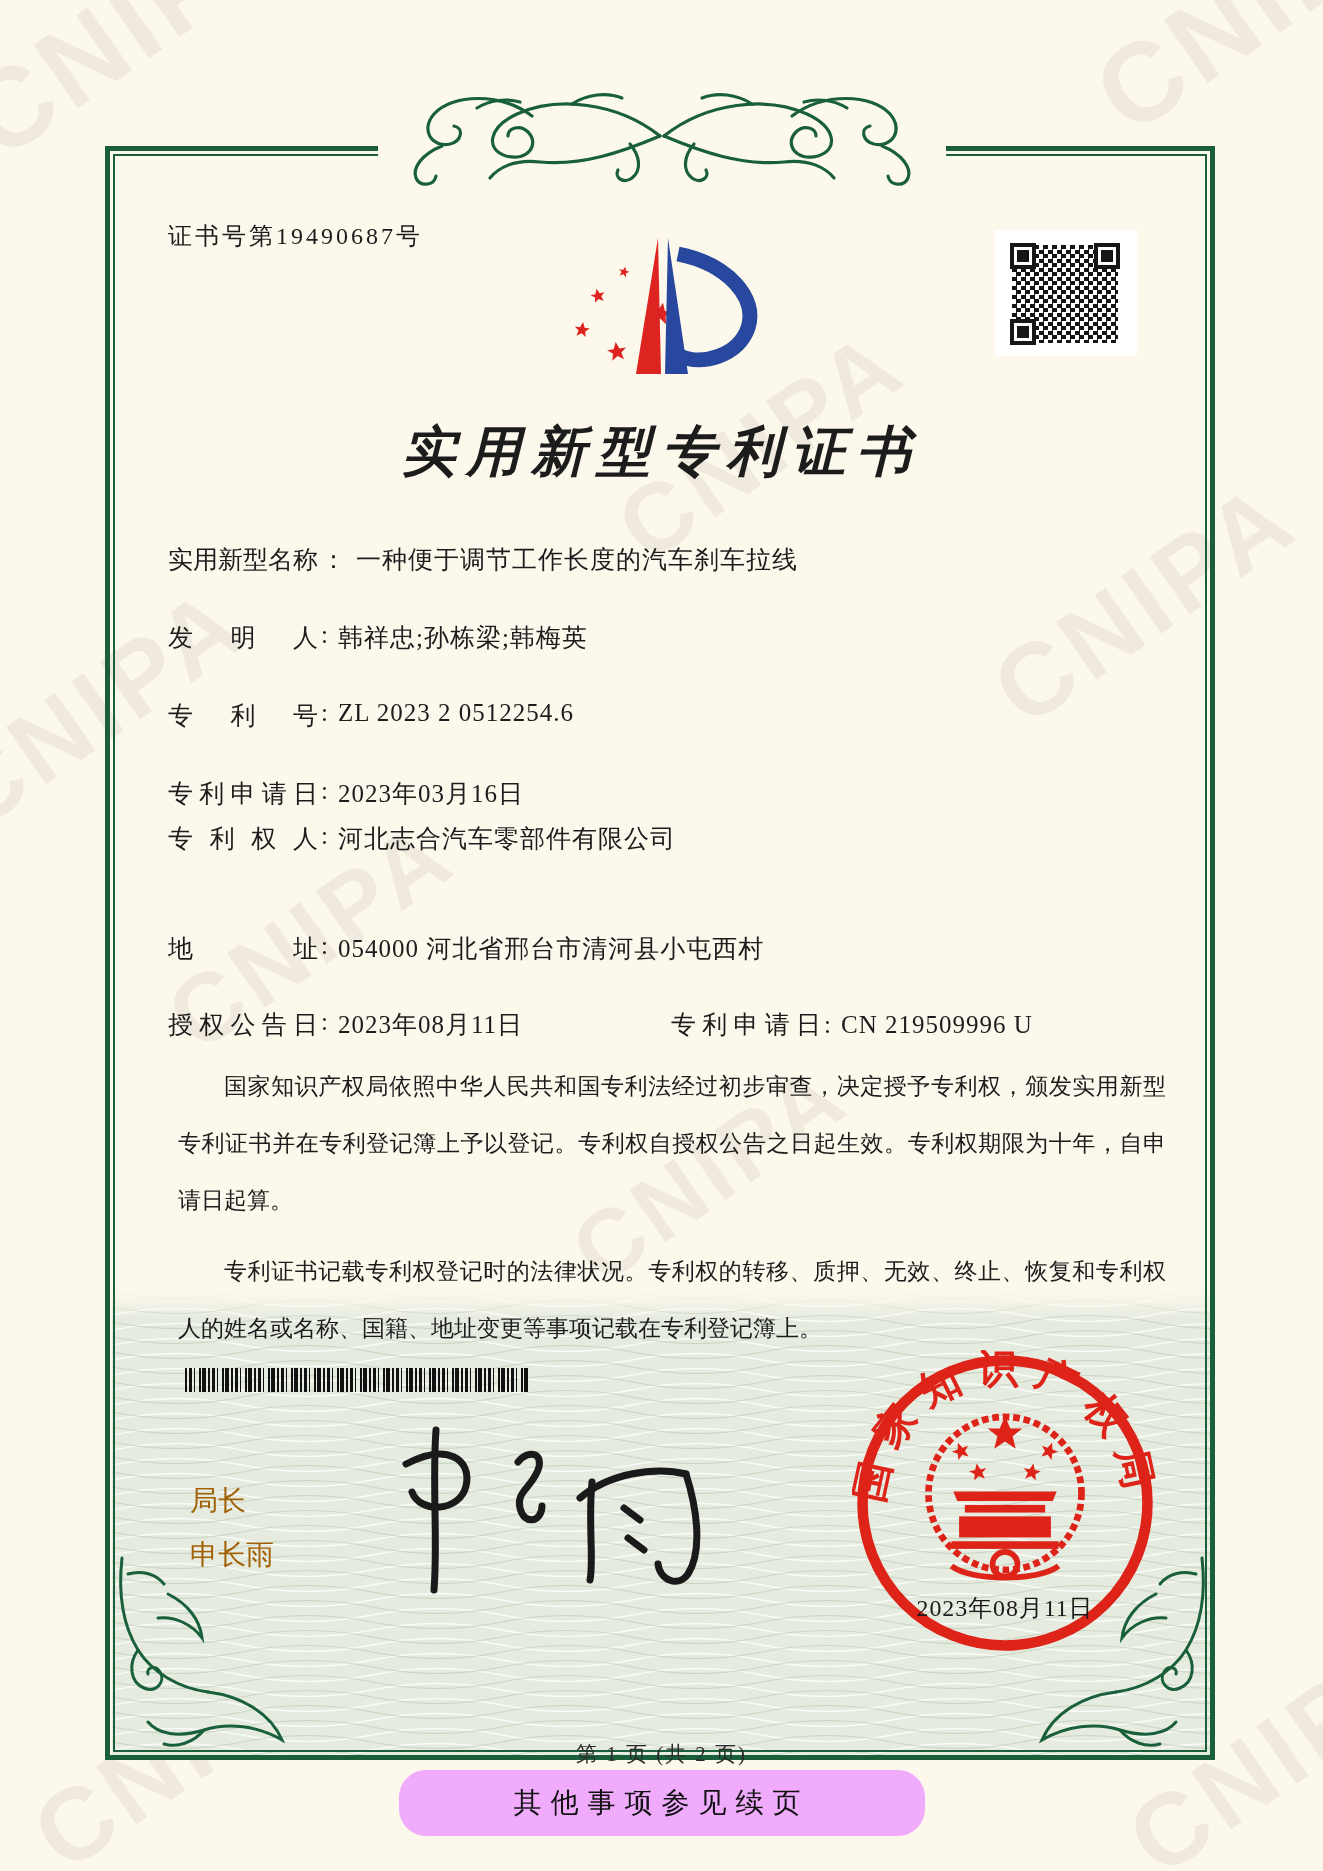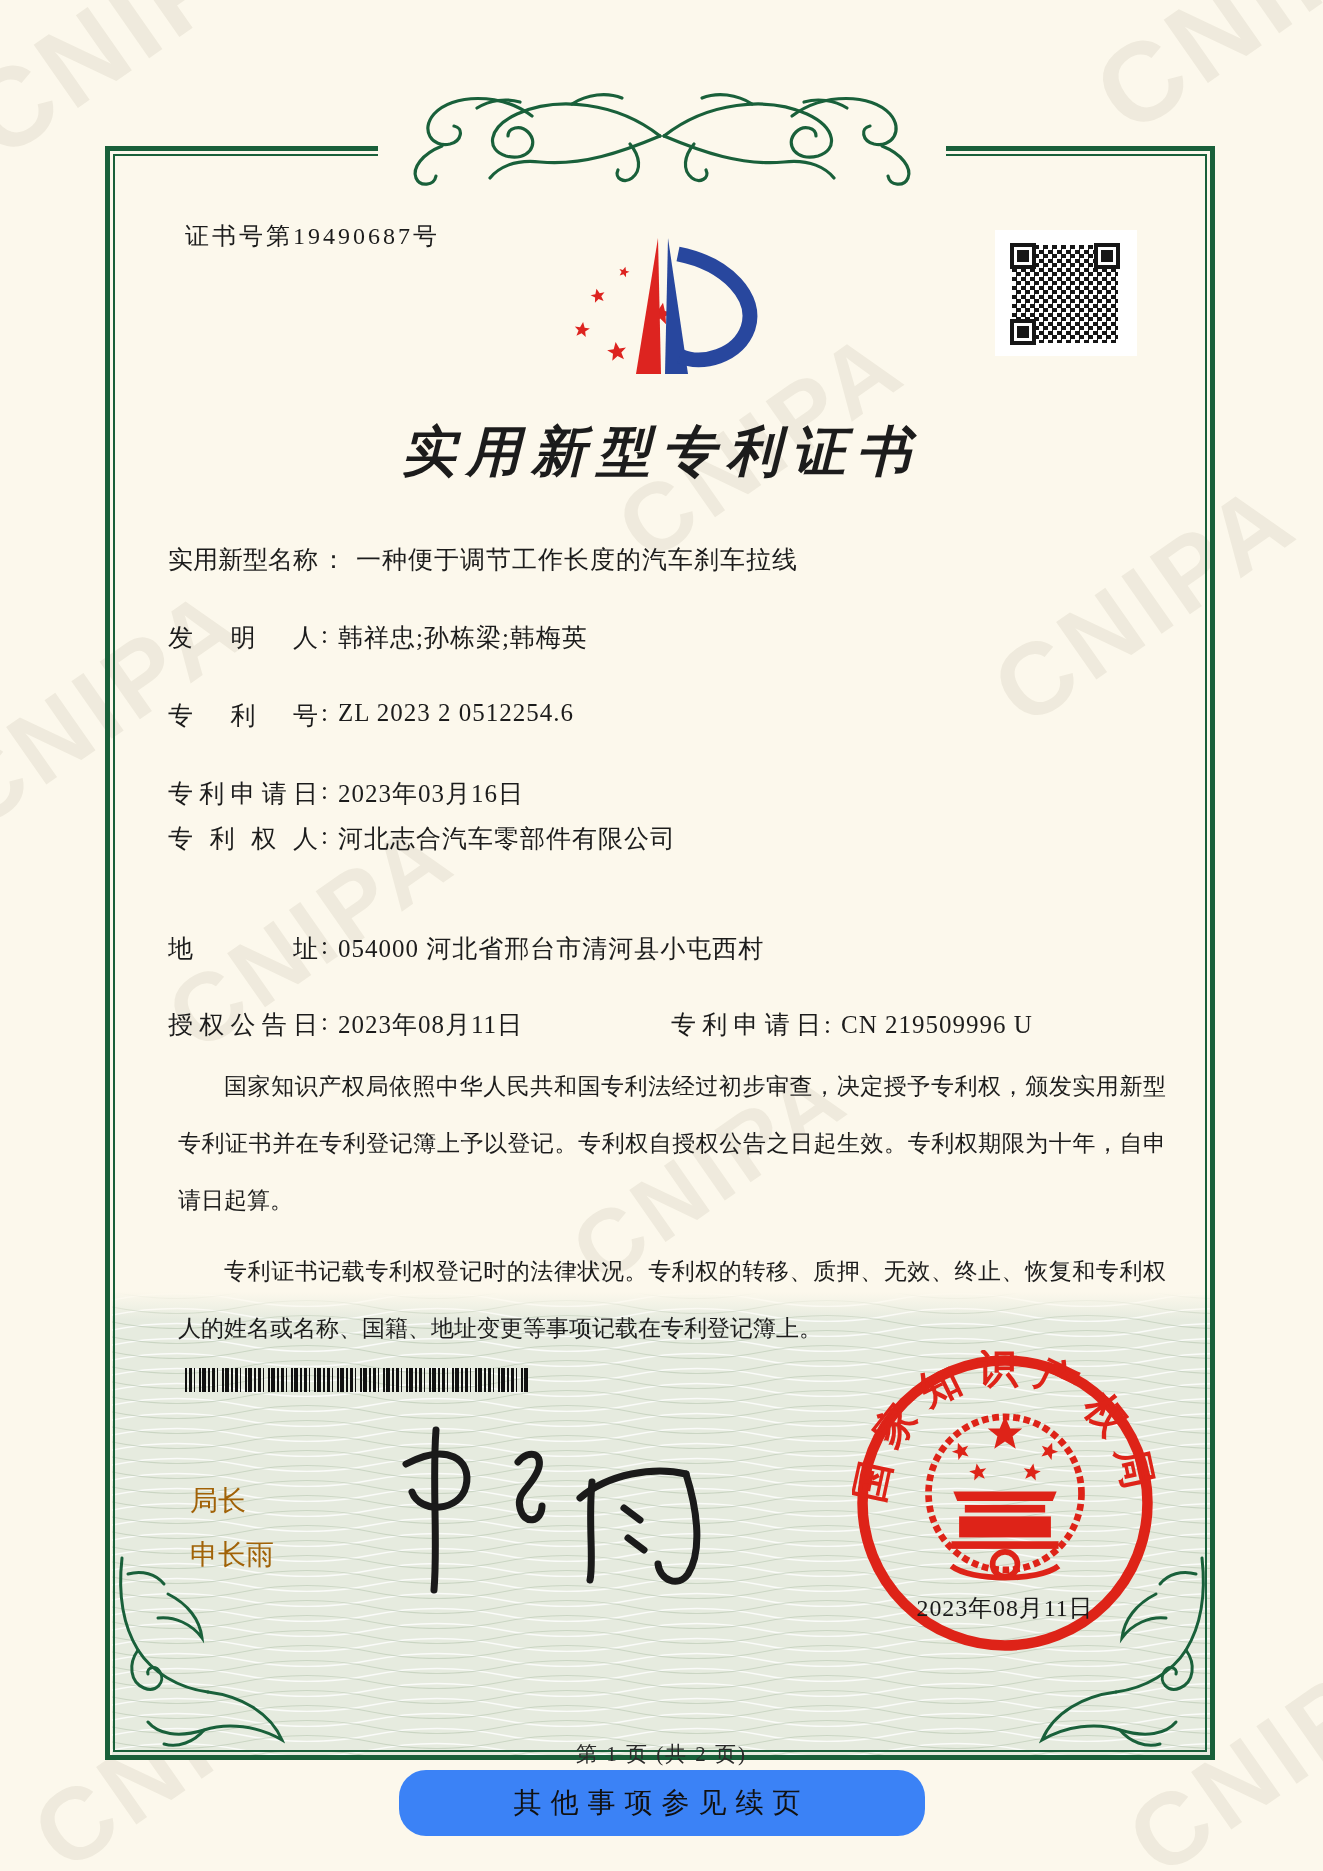--- a/index.html
+++ b/index.html
@@ -28,21 +28,21 @@
   .guilloche svg{display:block;width:100%;height:100%;}
   .guilloche::before{
     content:"";position:absolute;left:0;top:0;right:0;height:28px;
     background:linear-gradient(#FCF8EC,rgba(252,248,236,0));
   }
   
   .ornament-top{position:absolute;left:50%;top:80px;transform:translateX(-50%);}
   .ornament-bl{position:absolute;left:108px;top:1552px;}
   .ornament-br{position:absolute;left:1026px;top:1552px;transform:scaleX(-1);}
   
-  .cert-no{position:absolute;left:185px;top:220px;font-size:24px;letter-spacing:3px;}
+  .cert-no{position:absolute;left:168px;top:220px;font-size:24px;letter-spacing:3px;}
   .logo{position:absolute;left:560px;top:226px;}
   .qr{position:absolute;left:995px;top:230px;width:142px;height:126px;background:#fff;}
   .qr-mods{
     position:absolute;left:17px;top:15px;width:106px;height:98px;
     background:repeating-conic-gradient(#161616 0 25%, transparent 0 50%) 0 0 / 9px 9px;
   }
   .finder{position:absolute;width:26px;height:26px;border:4px solid #161616;background:#fff;box-sizing:border-box;}
   .finder::after{content:"";position:absolute;inset:3px;background:#161616;}
   .finder.tl{left:-2px;top:-2px}.finder.tr{right:-2px;top:-2px}.finder.bl{left:-2px;bottom:-2px}
   .doc-title{
@@ -72,21 +72,21 @@
     font-family:"Liberation Sans","DejaVu Sans",sans-serif;font-weight:400;color:#a16207;
   }
   .signature{position:absolute;left:368px;top:1412px;}
   .seal{position:absolute;left:852px;top:1350px;}
   .page-info{
     position:absolute;left:0;right:0;top:1712px;text-align:center;
     font-size:21px;color:#2a2a2a;letter-spacing:2px;margin-top:28px;
   }
   .continuation{
     position:absolute;left:50%;top:1770px;transform:translateX(-50%);
-    background:#3b82f6;padding:14px 115px;white-space:nowrap;border-radius:27px;
+    background:#f0abfc;padding:14px 115px;white-space:nowrap;border-radius:27px;
   }
   .continuation span{font-size:28px;letter-spacing:9px;color:#111;}
 </style>
 </head>
 <body>
 
 <div>
   <span class="wm" style="left:-55px;top:-40px;font-size:112px;">CNIPA</span>
   <span class="wm" style="left:1075px;top:-65px;font-size:112px;">CNIPA</span>
   <span class="wm" style="left:600px;top:390px;font-size:96px;">CNIPA</span>

